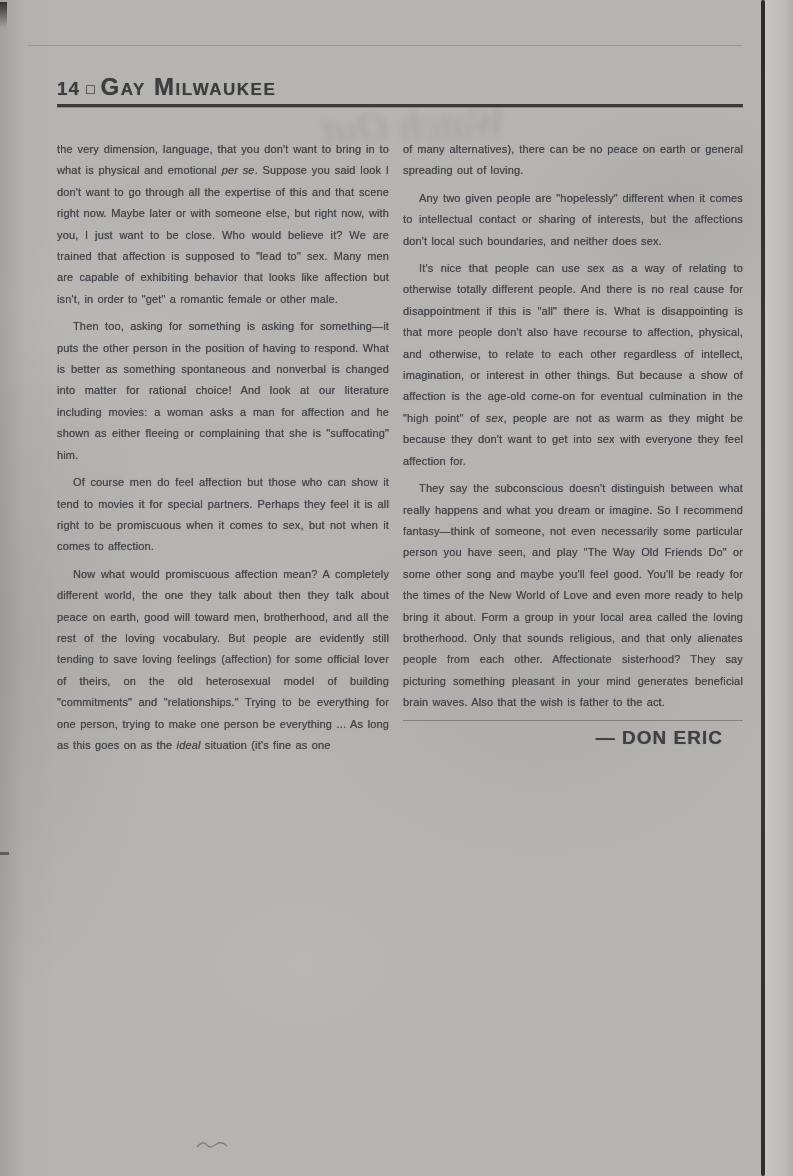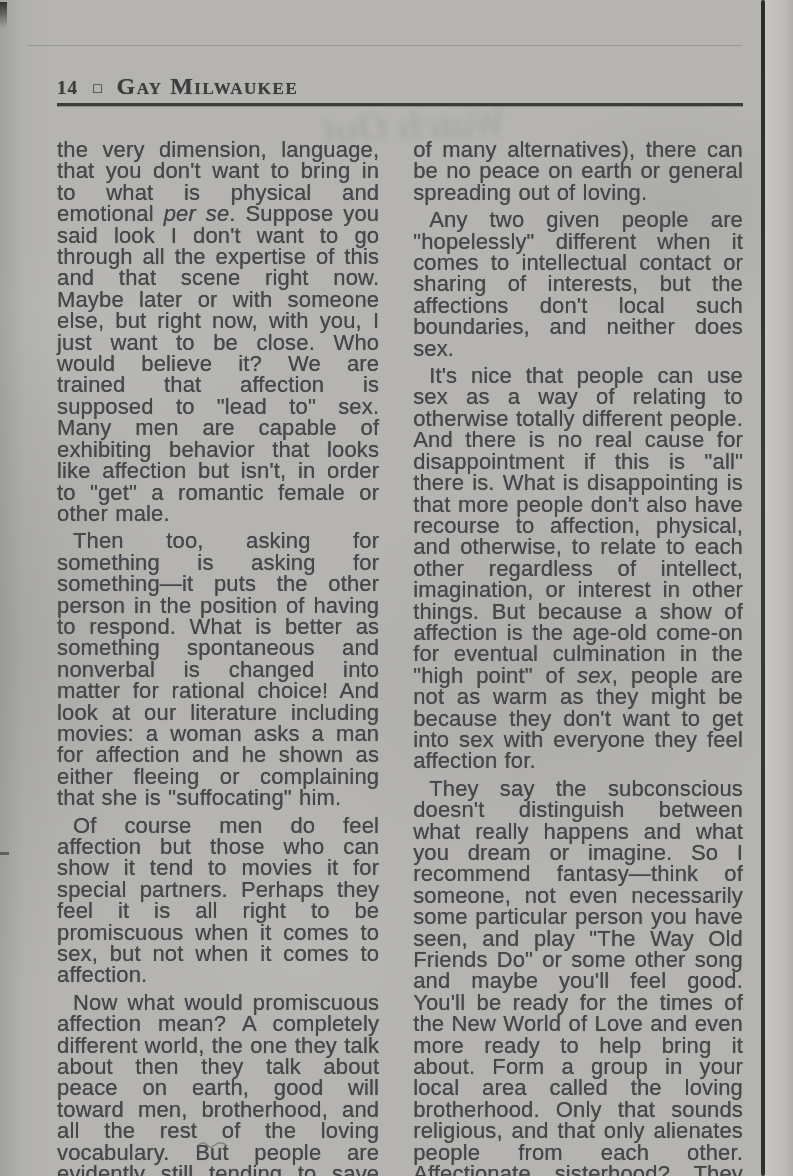--- a/index.html
+++ b/index.html
@@ -21,23 +21,23 @@
   
   .spine-line{position:absolute;top:0;left:761px;width:4px;height:1176px;background:linear-gradient(180deg,#2c2c2a,#3a3a36 40%,#30302d);border-radius:2px;}
   .page-edge{position:absolute;top:0;left:765px;width:28px;height:1176px;background:linear-gradient(90deg,#c7c6c2,#bdbcb8 70%,#b0afab);}
   .corner-mark{position:absolute;left:0px;top:2px;width:7px;height:26px;background:linear-gradient(180deg,rgba(20,20,20,.8),rgba(20,20,20,0));}
   .edge-dash{position:absolute;left:0;top:852px;width:9px;height:3px;background:rgba(40,40,40,.55);}
 
   .top-faint-rule{position:absolute;left:28px;top:45px;width:714px;height:1px;background:rgba(85,85,82,.30);}
 
   .header{position:absolute;left:57px;top:73px;width:686px;}
   .header-row{
-    font-family:Liberation Serif, serif;
+    font-family:Liberation Sans, sans-serif;
     font-weight:bold;color:#3c3d3f;
-    display:flex;align-items:baseline;gap:15px;
+    display:flex;align-items:baseline;gap:6px;
     text-shadow:0 0 .8px rgba(60,60,62,.7);
   }
   .page-num{font-size:19px;letter-spacing:1px;}
   .sq{font-size:14px;position:relative;top:-1px;font-weight:bold;}
   .mag-title{font-size:24px;font-variant:small-caps;letter-spacing:1.5px;}
   .header-rule{margin-top:3px;height:3px;background:#3b3b39;width:686px;box-shadow:0 1px 0 rgba(59,59,57,.35);}
 
   .ghost{
     position:absolute;left:250px;top:102px;width:330px;
     font-family:"Liberation Serif",serif;font-weight:bold;font-style:italic;
@@ -45,24 +45,24 @@
     transform:scaleX(-1) rotate(2deg);
     filter:blur(3px);
     text-align:center;white-space:nowrap;
   }
 
   .columns{
     position:absolute;left:57px;top:139px;width:686px;
     display:flex;gap:14px;
   }
   .col{width:336px;}
-  .col.right{width:344px;margin-left:20px;}
+  .col.right{width:344px;}
   .para{
     margin:0 0 6px 0;
-    font-size:22px;line-height:21.4px;
+    font-size:11px;line-height:21.4px;
     text-align:justify;
     letter-spacing:.15px;
     color:#46474b;
     text-shadow:0 0 .7px rgba(70,70,75,.85);
     word-spacing:1px;
   }
   .para.indent{text-indent:16px;}
   .para i{font-style:italic;}
 
   .signature{margin-top:2px;}

